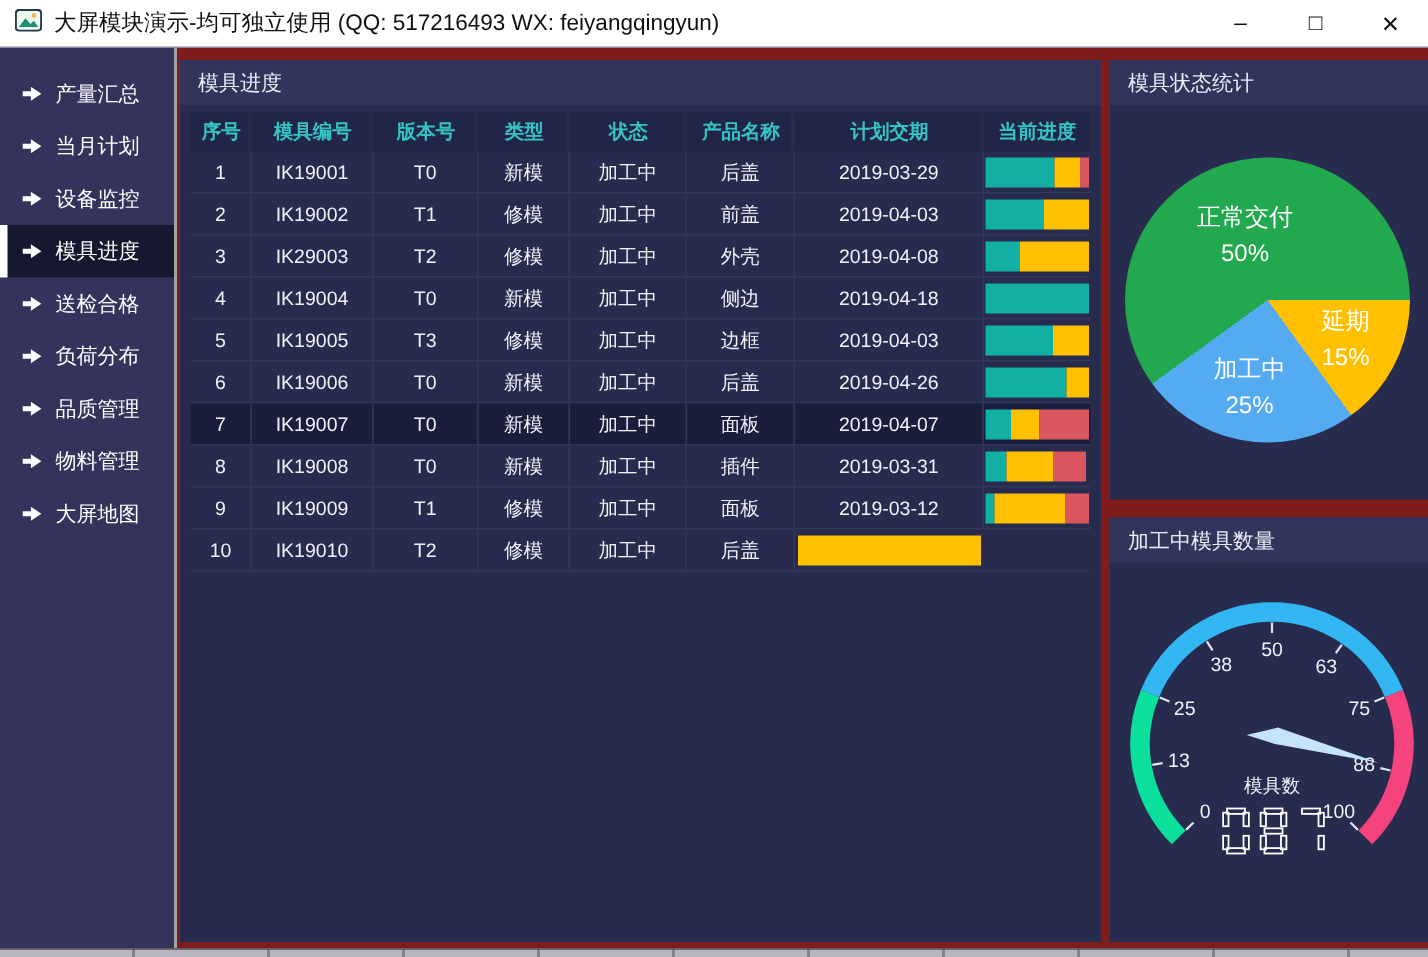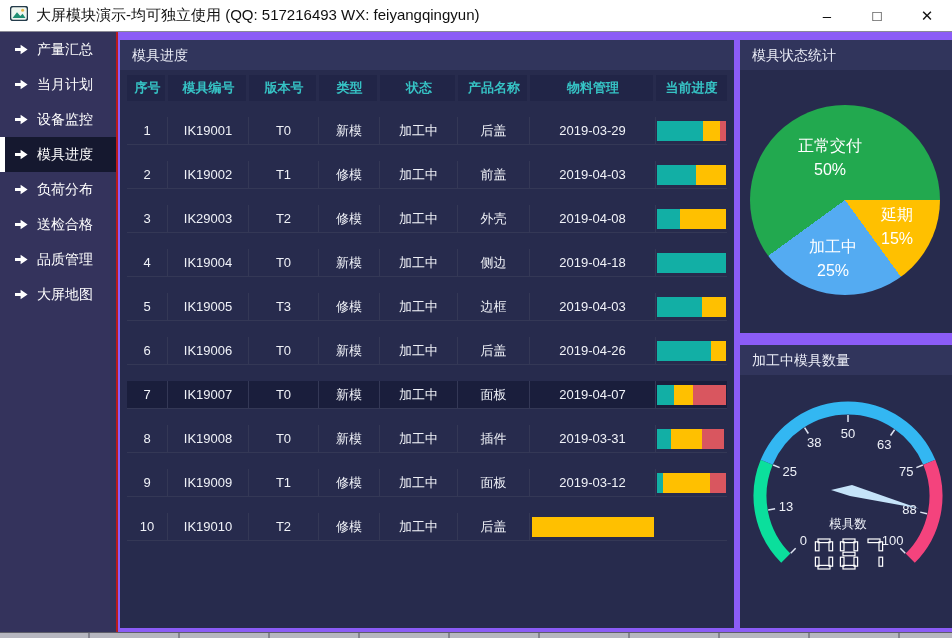--- a/index.html
+++ b/index.html
@@ -1,40 +1,40 @@
 <!DOCTYPE html>
 <html style="--header-text: #36c3c5; --bar-teal: #12afa5; --bar-yellow: #ffc000; --bar-red: #d9565f;"><head>
 <meta charset="utf-8">
 <style>
   html,body{margin:0;padding:0;background:#0e0e1c;}
-  .window{position:relative;width:952px;height:638px;background:#8b5cf6;overflow:hidden;
+  .window{position:relative;width:952px;height:638px;background:#7f1d1d;overflow:hidden;
           font-family:"Liberation Sans",sans-serif;}
   
   .titlebar{position:absolute;top:0;left:0;right:0;height:32px;background:#ffffff;
             border-bottom:1px solid #8a8a96;display:flex;align-items:center;
             padding:0 0 0 10px;box-sizing:border-box;}
   .title-text{font-size:15px;color:#101010;margin-left:8px;white-space:nowrap;}
   .win-btns{margin-left:auto;display:flex;height:100%;}
   .win-btn{width:50px;height:100%;display:flex;align-items:center;justify-content:center;
            font-size:15px;color:#111;cursor:default;}
   
   .sidebar{position:absolute;top:32px;left:0;width:118px;bottom:6px;background:#34335c;
-           padding-top:0;box-sizing:border-box;border-right:2px solid #b91c1c;}
+           padding-top:13px;box-sizing:border-box;border-right:2px solid #a3a3a3;}
   .sidebar-item{height:35px;display:flex;align-items:center;padding-left:15px;color:#fff;
                 font-size:14px;box-sizing:border-box;}
   .sidebar-item .arrow{display:flex;margin-right:9px;}
   .sidebar-item.active{background:#15182f;border-left:5px solid #ffffff;padding-left:10px;}
   
   .panel{position:absolute;background:#272b4d;}
   .panel-title{height:30px;line-height:30px;padding-left:12px;color:#e9ebf5;font-size:14px;
                background:#31355c;}
   .main-panel{left:120px;top:40px;width:614px;height:588px;}
   
   .thead,.tr{display:grid;grid-template-columns:41px 81px 70px 61px 78px 72px 126px 1fr;
-             margin:16px 7px;}
+             margin:0 7px;}
   .thead{height:26px;margin-top:5px;}
   .th{background:#212547;color:var(--header-text,#36c3c5);font-size:13px;font-weight:bold;
       display:flex;align-items:center;justify-content:center;
       box-shadow:inset -3px 0 0 #272b4d;}
   .th:last-child{box-shadow:none;}
   .tr{height:27px;border-bottom:1px solid #343856;}
   .tr.selected{background:#1a1e3c;}
   .td{color:#f0f2f8;font-size:13px;display:flex;align-items:center;justify-content:center;
       border-right:1px solid #343856;overflow:hidden;}
   .td:last-child{border-right:none;}
@@ -109,58 +109,66 @@
           </svg>
         </span>
         <span>模具进度</span>
       </div>
       <div class="sidebar-item">
         <span class="arrow">
           <svg width="13" height="11" viewBox="0 0 13 11">
             <path d="M0 3.9 h5.6 v-3.1 L12.6 5.5 L5.6 10.2 v-3.1 H0 z" fill="#ffffff"></path>
           </svg>
         </span>
+        <span>送检合格</span>
+      </div>
+      <div class="sidebar-item">
+        <span class="arrow">
+          <svg width="13" height="11" viewBox="0 0 13 11">
+            <path d="M0 3.9 h5.6 v-3.1 L12.6 5.5 L5.6 10.2 v-3.1 H0 z" fill="#ffffff"></path>
+          </svg>
+        </span>
         <span>负荷分布</span>
       </div>
       <div class="sidebar-item">
         <span class="arrow">
           <svg width="13" height="11" viewBox="0 0 13 11">
             <path d="M0 3.9 h5.6 v-3.1 L12.6 5.5 L5.6 10.2 v-3.1 H0 z" fill="#ffffff"></path>
           </svg>
         </span>
-        <span>送检合格</span>
-      </div>
-      <div class="sidebar-item">
-        <span class="arrow">
-          <svg width="13" height="11" viewBox="0 0 13 11">
-            <path d="M0 3.9 h5.6 v-3.1 L12.6 5.5 L5.6 10.2 v-3.1 H0 z" fill="#ffffff"></path>
-          </svg>
-        </span>
         <span>品质管理</span>
+      </div>
+      <div class="sidebar-item">
+        <span class="arrow">
+          <svg width="13" height="11" viewBox="0 0 13 11">
+            <path d="M0 3.9 h5.6 v-3.1 L12.6 5.5 L5.6 10.2 v-3.1 H0 z" fill="#ffffff"></path>
+          </svg>
+        </span>
+        <span>物料管理</span>
       </div>
       <div class="sidebar-item">
         <span class="arrow">
           <svg width="13" height="11" viewBox="0 0 13 11">
             <path d="M0 3.9 h5.6 v-3.1 L12.6 5.5 L5.6 10.2 v-3.1 H0 z" fill="#ffffff"></path>
           </svg>
         </span>
         <span>大屏地图</span>
       </div>
     </nav>
 
   <section class="panel main-panel">
     <div class="panel-title">模具进度</div>
     <div class="thead">
         <div class="th">序号</div>
         <div class="th">模具编号</div>
         <div class="th">版本号</div>
         <div class="th">类型</div>
         <div class="th">状态</div>
         <div class="th">产品名称</div>
-        <div class="th">物料管理</div>
+        <div class="th">计划交期</div>
         <div class="th">当前进度</div>
       </div>
     <div class="tbody">
         <div class="tr">
           <div class="td">1</div>
           <div class="td">IK19001</div>
           <div class="td">T0</div>
           <div class="td">新模</div>
           <div class="td">加工中</div>
           <div class="td">后盖</div>

